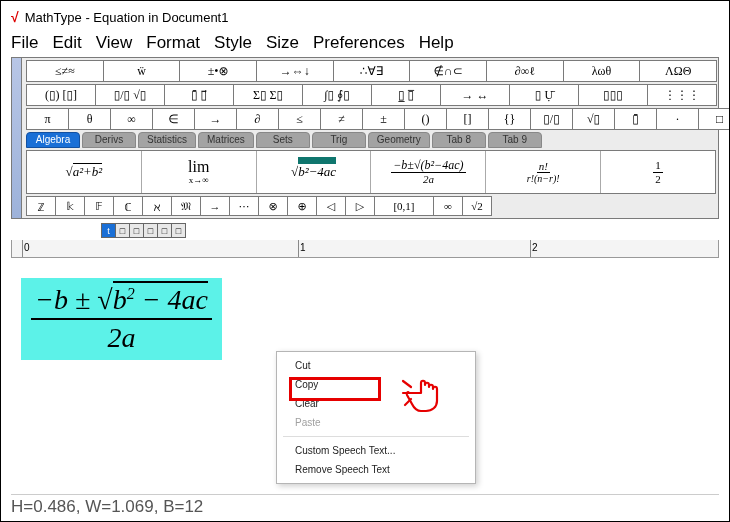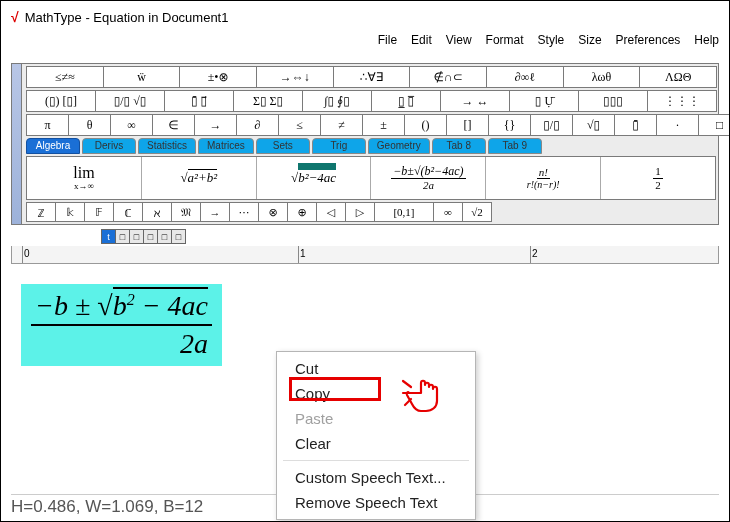--- a/index.html
+++ b/index.html
@@ -17,23 +17,22 @@
     display: flex;
     align-items: center;
     padding: 8px 10px 4px 10px;
     gap: 6px;
   }
   .title-icon { color: #d00; font-weight: bold; font-size: 14px;}
   .title-text { font-size: 13px; }
   .menubar {
     display: flex;
     gap: 14px;
-    padding: 4px 10px 16px 10px;
-    font-size: 12px;
-    justify-content: flex-end;
+    padding: 4px 10px 4px 10px;
+    font-size: 17px;
   }
   .menubar span { cursor: default; }
   .panel {
     margin: 0 10px 4px 10px;
     border: 1px solid #7a7a7a;
     background: #fff;
   }
   .toolbar-area {
     background: #ececec;
     padding: 2px;
@@ -70,21 +69,21 @@
   .tool-row.sym .tool-cell { font-size: 12px; }
   .tabs-row {
     display:flex;
     margin-left:12px;
     gap:2px;
     margin-top:2px;
     margin-bottom:2px;
   }
   .tab-btn {
     border:1px solid #888;
-    background:#0ea5e9;
+    background:#a3a3a3;
     border-radius:4px 4px 0 0;
     height:16px;
     font-size:10px;
     padding:0 8px;
     line-height:14px;
     color:#333;
     min-width:54px;
     text-align:center;
   }
   .tab-btn.active {
@@ -170,36 +169,36 @@
     position:absolute;
     left:10px;
     top:20px;
     background:#5cf2e8;
     padding:6px 10px;
     font-family:"Cambria Math","Times New Roman",serif;
     font-size:28px;
     font-style:italic;
     display:flex;
     flex-direction:column;
-    align-items:flex-end;
+    align-items:center;
   }
   .equation-sel .eqnum{border-bottom:2px solid #000;padding:0 4px 2px 4px;white-space:nowrap;}
   .equation-sel .eqden{padding:2px 4px 0 4px;}
   .sqrt-sym{font-style:normal;}
 
   .ctx-menu{
     position:absolute;
     left:275px;
     top:350px;
     width:200px;
     background:#fff;
     border:1px solid #b5b5b5;
     box-shadow:2px 2px 6px rgba(0,0,0,0.2);
     padding:4px 0;
-    font-size:15px;
+    font-size:10px;
     z-index:50;
   }
   .ctx-item{
     padding:4px 18px;
     color:#222;
   }
   .ctx-item.disabled{color:#a0a0a0;}
   .ctx-sep{height:1px;background:#ddd;margin:4px 6px;}
   .highlight-box{
     position:absolute;
@@ -294,27 +293,27 @@
       <div class="tab-btn">Matrices</div>
       <div class="tab-btn">Sets</div>
       <div class="tab-btn">Trig</div>
       <div class="tab-btn">Geometry</div>
       <div class="tab-btn">Tab 8</div>
       <div class="tab-btn">Tab 9</div>
     </div>
 
     <div class="template-row">
       <div class="template-cell">
+        <span style="font-style:italic">√<span style="border-top:1px solid #000">a²+b²</span></span>
+      </div>
+      <div class="template-cell">
         <span class="frac">
             <span style="font-size:16px">lim</span>
             <span style="font-size:9px">x→∞</span>
           </span>
-      </div>
-      <div class="template-cell">
-        <span style="font-style:italic">√<span style="border-top:1px solid #000">a²+b²</span></span>
       </div>
       <div class="template-cell">
         <span style="font-style:italic">√<span style="border-top:7px solid #0f766e">b²−4ac</span></span>
       </div>
       <div class="template-cell">
         <span class="frac">
             <span class="num" style="font-style:italic;font-size:12px">−b±√(b²−4ac)</span>
             <span class="den" style="font-style:italic">2a</span>
           </span>
       </div>
@@ -373,22 +372,22 @@
 <div class="canvas">
   <div class="equation-sel">
     <span class="eqnum">−<i>b</i> ± <span class="sqrt-sym">√</span><span style="border-top:2px solid #000;padding-top:1px"><i>b</i><sup style="font-size:16px">2</sup> − 4<i>ac</i></span></span>
     <span class="eqden">2<i>a</i></span>
   </div>
 </div>
 
 <div class="ctx-menu">
   <div class="ctx-item">Cut</div>
   <div class="ctx-item">Copy</div>
+  <div class="ctx-item">Clear</div>
   <div class="ctx-item disabled">Paste</div>
-  <div class="ctx-item">Clear</div>
   <div class="ctx-sep"></div>
   <div class="ctx-item">Custom Speech Text...</div>
   <div class="ctx-item">Remove Speech Text</div>
 </div>
 
 <div class="highlight-box" style="left:288px;top:376px;width:92px;height:24px;"></div>
 
 <div class="hand-pointer" style="left:400px;top:370px;">
   <svg width="50" height="44" viewBox="0 0 50 44">
     <g fill="none" stroke="#e60000" stroke-width="2.2" stroke-linejoin="round" stroke-linecap="round">

